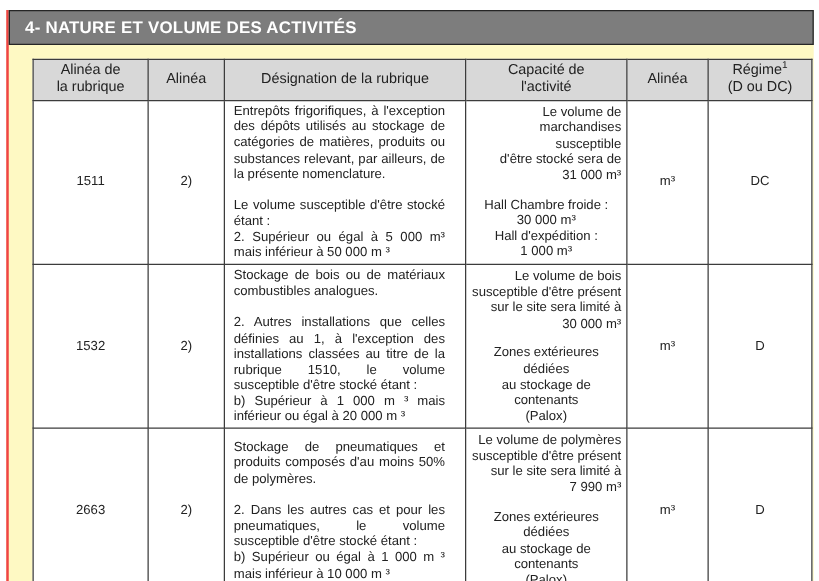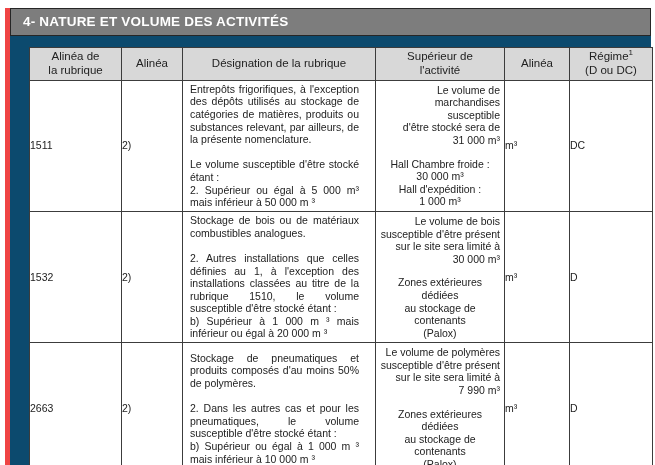--- a/index.html
+++ b/index.html
@@ -7,22 +7,22 @@
     width: 655px; height: 465px;
     overflow: hidden;
     background: #ffffff;
     font-family: "Liberation Sans", sans-serif;
     color: #222222;
     position: relative;
   }
   .page {
     position: absolute;
     left: 5px; top: 8px; right: 4px; bottom: 0;
-    background: #0c4a6e;
-    border-left: 5px solid #ef4444;
+    background: #fef9c3;
+    border-left: 2px solid #ef4444;
   }
   .banner {
     position: absolute;
     left: 0; right: 0; top: 0;
     height: 28px;
     background: #7d7d7d;
     border: 1px solid #262626;
     color: #ffffff;
     font-weight: bold;
     font-size: 13.5px;
@@ -53,21 +53,21 @@
     text-align: center;
     white-space: pre-line;
     height: 31px;
     padding: 2px 2px;
   }
   tr.header-row { height: 31px; }
   tr.row-0 { height: 114px; }
   tr.row-1 { height: 106px; }
   tr.row-2 { height: 102px; }
   td.c-num, td.c-alinea, td.c-unit, td.c-regime {
-    text-align: left;
+    text-align: center;
   }
   td.c-desig {
     vertical-align: top;
     text-align: justify;
     padding: 2px 16px 2px 7px;
     white-space: pre-line;
     font-size: 10.3px;
     line-height: 1.22;
   }
   td.c-cap {
@@ -99,21 +99,21 @@
         <col style="width:129px">
         <col style="width:65px">
         <col style="width:83px">
       </colgroup>
       <thead>
         <tr class="header-row">
           <th>Alinéa de
 la rubrique</th>
           <th>Alinéa</th>
           <th>Désignation de la rubrique</th>
-          <th>Supérieur de
+          <th>Capacité de
 l'activité</th>
           <th>Alinéa</th>
           <th><span>Régime</span><sup>1</sup>
 <span>(D ou DC)</span></th>
         </tr>
       </thead>
       <tbody>
         <tr class="row-0">
           <td class="c-num">1511</td>
           <td class="c-alinea">2)</td>

